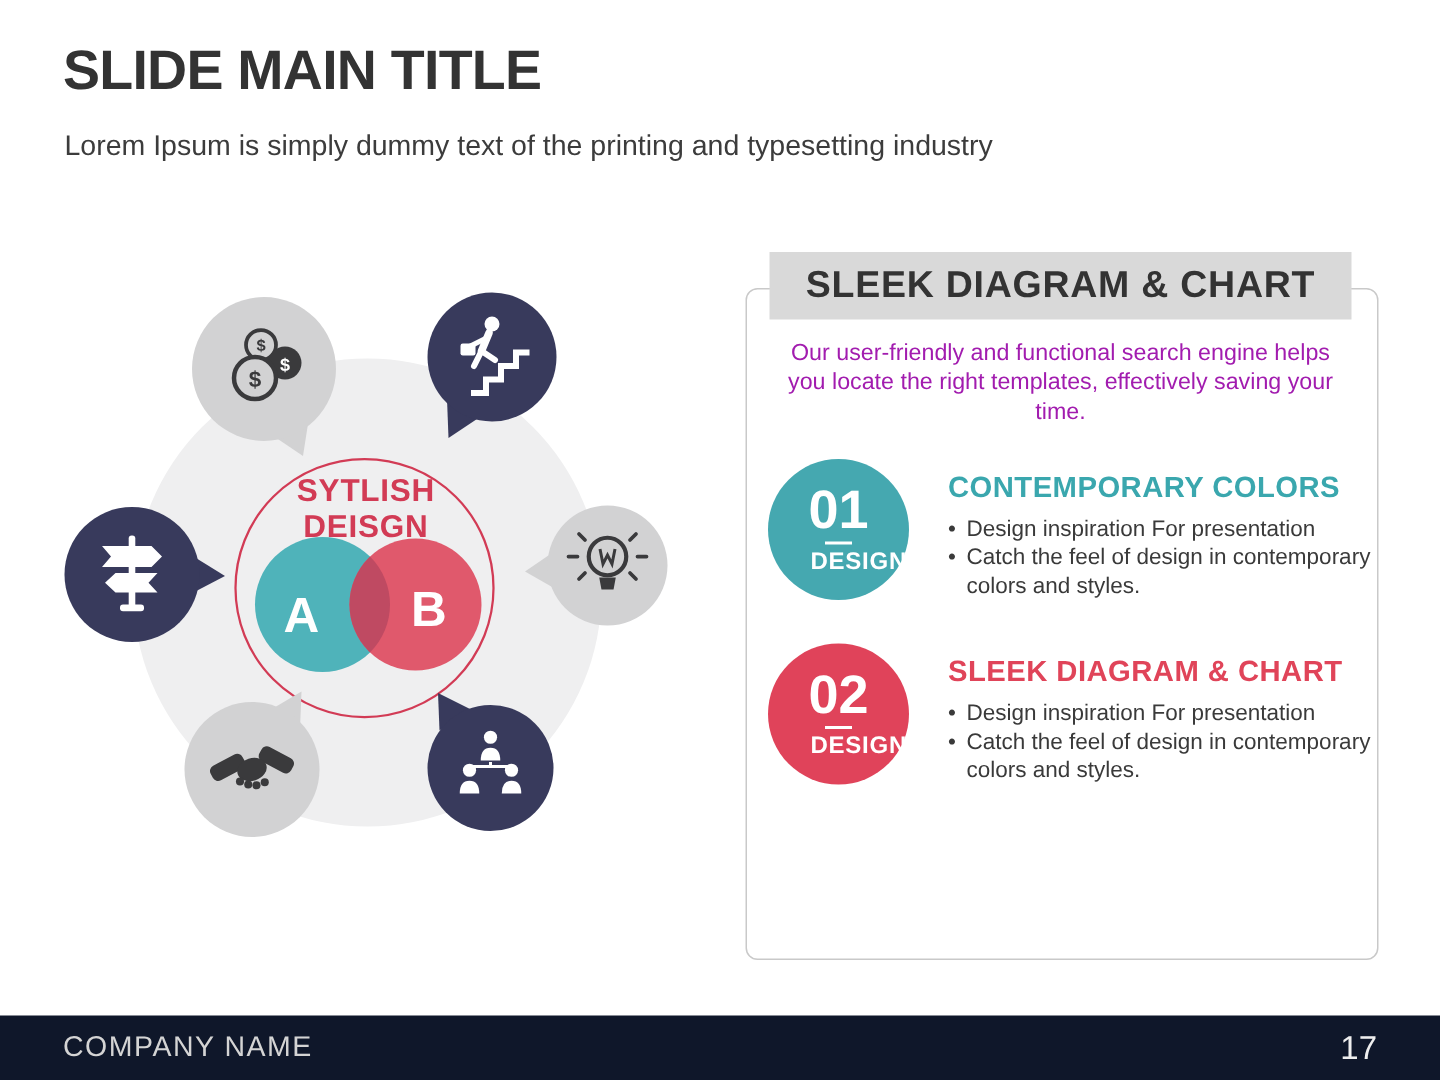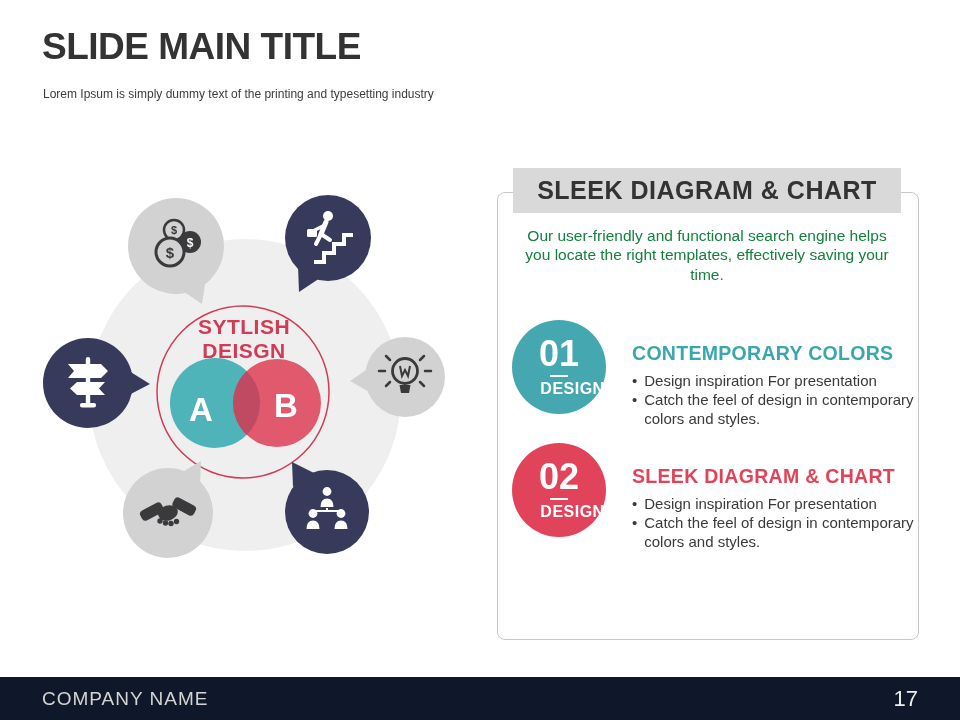--- a/index.html
+++ b/index.html
@@ -7,54 +7,54 @@
     width:960px;height:720px;position:relative;overflow:hidden;
     background:#ffffff;font-family:"Liberation Sans", sans-serif;
   }
   
   .title{
     position:absolute;left:42px;top:26px;margin:0;
     font-size:37px;font-weight:700;color:#333333;letter-spacing:-0.5px;
   }
   .subtitle{
     position:absolute;left:43px;top:87px;margin:0;
-    font-size:12px;color:#3c3c3c;
+    font-size:19px;color:#3c3c3c;
   }
   
   svg.diagram{position:absolute;left:20px;top:168px;}
   .center-title{font-size:21px;font-weight:700;fill:#d23b55;letter-spacing:0.5px;}
   .venn-letter{font-size:33px;font-weight:700;fill:#ffffff;}
   .coin-txt{font-weight:700;fill:#3a3a3c;}
   
   .card{
     position:absolute;left:497px;top:192px;width:420px;height:446px;
     border:1px solid #c9c9c9;border-radius:8px;background:#ffffff;
   }
   .card-header{
     position:absolute;left:513px;top:168px;width:388px;height:45px;
     background:#d9d9d9;color:#333333;font-weight:700;font-size:25px;
     text-align:center;line-height:45px;letter-spacing:0.5px;
   }
   .card-desc{
     position:absolute;left:520px;top:226px;width:374px;margin:0;
-    text-align:center;font-size:15.5px;line-height:1.25;color:#15803d;
+    text-align:center;font-size:15.5px;line-height:1.25;color:#a21caf;
   }
   .design-item{position:absolute;left:512px;display:flex;align-items:center;}
   .design-item.first{top:306px;}
   .design-item.second{top:429px;}
   .num-circle{
     width:94px;height:94px;border-radius:50%;flex:0 0 94px;
     display:flex;flex-direction:column;align-items:center;justify-content:center;color:#fff;
   }
   .num-circle.teal{background:#45a8b0;}
   .num-circle.red{background:#e0435a;}
   .num{font-size:36px;font-weight:700;line-height:1;}
   .num-underline{width:18px;height:2.5px;background:#ffffff;margin:3px 0 3px;}
   .num-caption{font-size:16px;font-weight:700;letter-spacing:0.5px;padding-left:27px;}
-  .item-body{margin-left:26px;width:292px;padding-top:8px;margin-top:28px;}
+  .item-body{margin-left:26px;width:292px;padding-top:8px;}
   .item-heading{margin:0 0 6px;font-size:19.5px;font-weight:700;letter-spacing:0.3px;}
   .item-heading.teal{color:#3aa7ae;}
   .item-heading.red{color:#e04459;}
   .bullets{list-style:none;margin:0;padding:0;font-size:15px;color:#3a3a3a;line-height:1.27;}
   .bullets li{display:flex;}
   .bullet-marker{margin-right:7px;}
   
   .footer{
     position:absolute;left:0;top:677px;width:960px;height:43px;background:#0f172a;
   }

